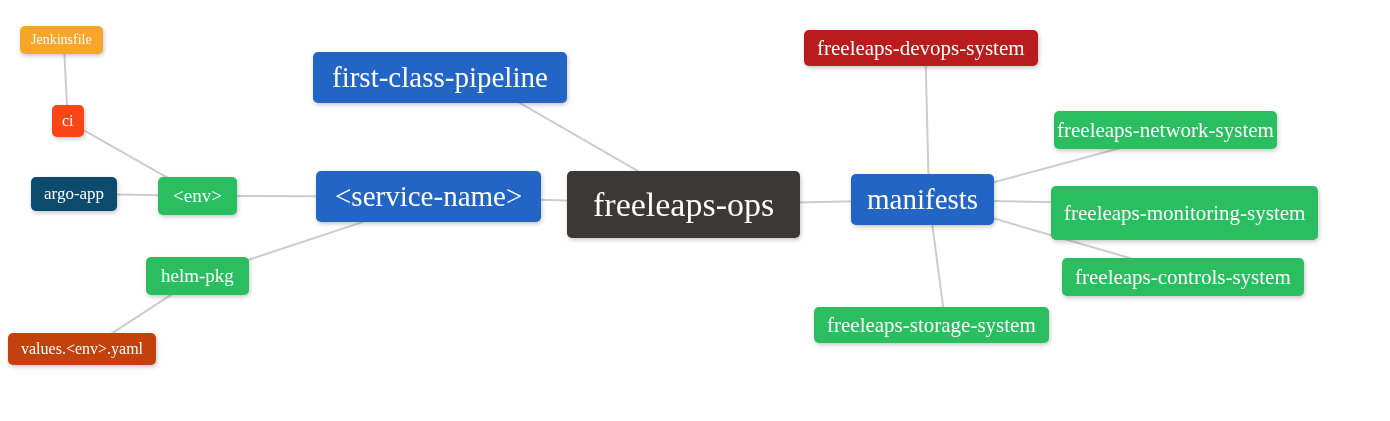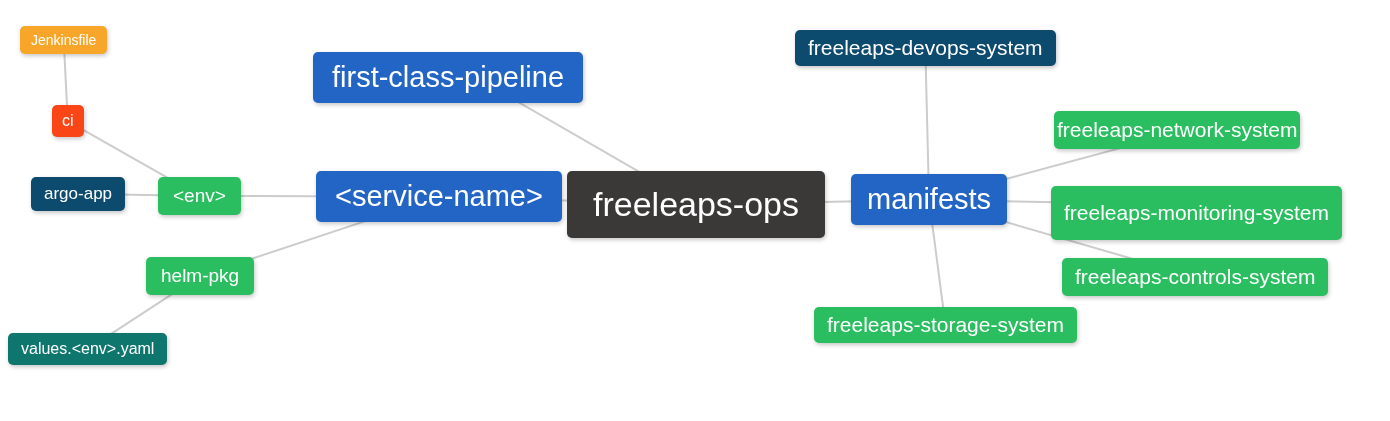--- a/index.html
+++ b/index.html
@@ -7,20 +7,21 @@
     padding: 0;
     background: #ffffff;
     font-family: "Liberation Sans", sans-serif;
   }
   #canvas {
     position: relative;
     width: 1376px;
     height: 421px;
     background: #ffffff;
     overflow: hidden;
+    font-family: Liberation Serif, serif;
   }
   #edges {
     position: absolute;
     left: 0;
     top: 0;
     z-index: 0;
   }
   .node {
     position: absolute;
     z-index: 1;
@@ -74,31 +75,31 @@
   <div class="node n-jenkinsfile" style="background: rgb(248, 166, 41);">Jenkinsfile</div>
 
   <div class="node n-ci" style="background: rgb(250, 70, 22);">ci</div>
 
   <div class="node n-argo-app" style="background: #0c4a6e;">argo-app</div>
 
   <div class="node n-env" style="background: rgb(43, 190, 96);">&lt;env&gt;</div>
 
   <div class="node n-helm-pkg" style="background: rgb(43, 190, 96);">helm-pkg</div>
 
-  <div class="node n-values" style="background: #0f766e;">values.&lt;env&gt;.yaml</div>
+  <div class="node n-values" style="background: #c2410c;">values.&lt;env&gt;.yaml</div>
 
   <div class="node n-pipeline" style="background: rgb(35, 101, 197); margin-top: 16px;">first-class-pipeline</div>
 
   <div class="node n-service" style="background: rgb(35, 101, 197);">&lt;service-name&gt;</div>
 
   <div class="node n-ops" style="background: rgb(59, 56, 56);">freeleaps-ops</div>
 
   <div class="node n-manifests" style="background: rgb(35, 101, 197);">manifests</div>
 
-  <div class="node n-devops" style="background: #0c4a6e;">freeleaps-devops-system</div>
+  <div class="node n-devops" style="background: #b91c1c; margin-left: 9px;">freeleaps-devops-system</div>
 
   <div class="node n-network" style="background: rgb(43, 190, 96);">freeleaps-network-system</div>
 
   <div class="node n-monitoring" style="background: rgb(43, 190, 96);">freeleaps-monitoring-system</div>
 
   <div class="node n-controls" style="background: rgb(43, 190, 96);">freeleaps-controls-system</div>
 
   <div class="node n-storage" style="background: rgb(43, 190, 96);">freeleaps-storage-system</div>
 
 </div>

